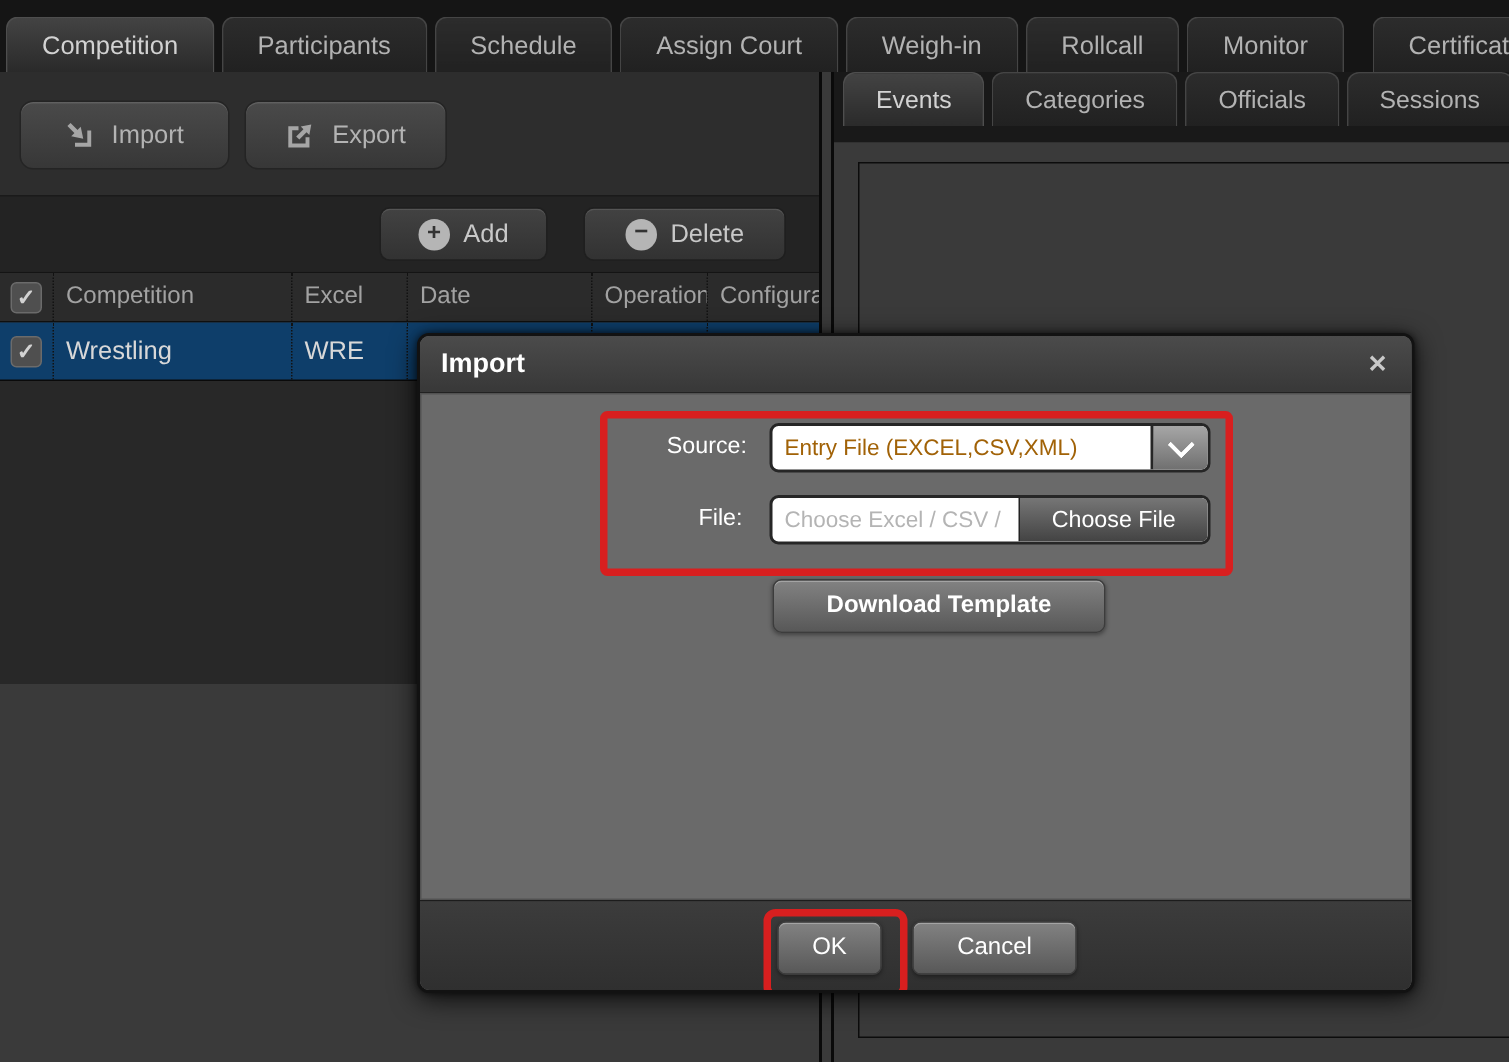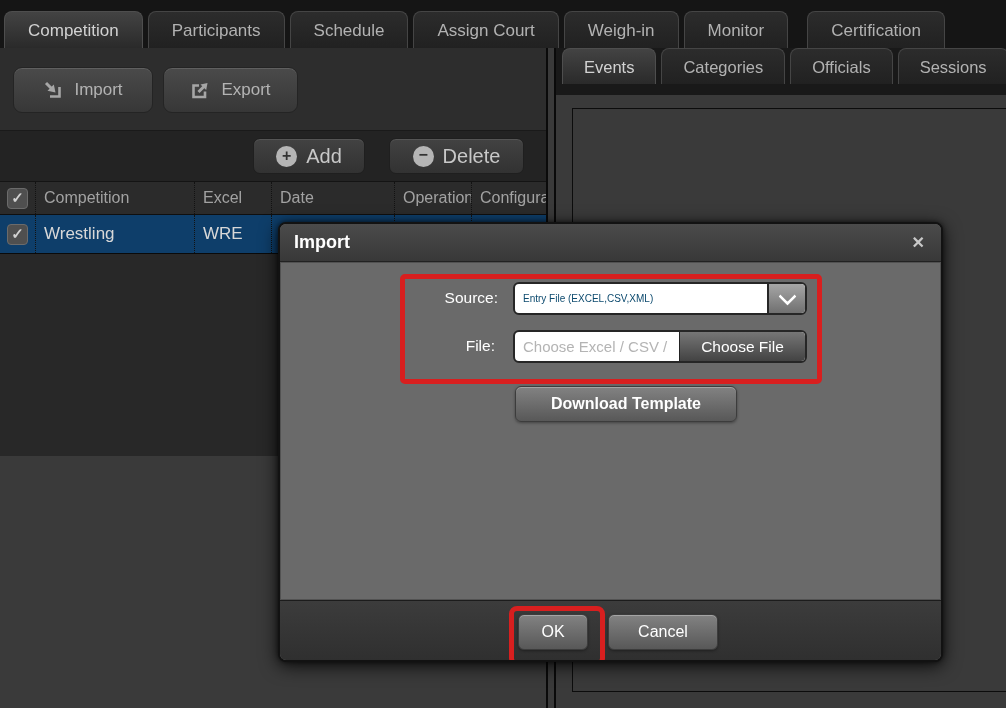--- a/index.html
+++ b/index.html
@@ -40,21 +40,21 @@
   }
   .btn-import{left:13px;width:140px;}
   .btn-export{left:163px;width:135px;}
   .svg-icon{display:flex;align-items:center;}
   .toolbar2{height:50px;background:#232323;border-top:1px solid #1a1a1a;position:relative;}
   .btn-ad{
     position:absolute;top:7px;height:36px;border-radius:7px;
     background:linear-gradient(#424242,#323232);
     border:1px solid #1f1f1f;
     box-shadow:inset 0 1px 0 rgba(255,255,255,.10);
-    color:#c8c8c8;font-size:20px;
+    color:#c8c8c8;font-size:17px;
     display:flex;align-items:center;justify-content:center;gap:9px;
     font-family:inherit;
   }
   .btn-add{left:253px;width:112px;}
   .btn-delete{left:389px;width:135px;}
   .circle-icon{
     width:21px;height:21px;border-radius:50%;background:#b5b5b5;
     display:flex;align-items:center;justify-content:center;
     color:#333;font-weight:bold;font-size:16px;line-height:1;
   }
@@ -133,21 +133,21 @@
   }
   .lbl-source{left:58px;top:20px;}
   .lbl-file{left:55px;top:68px;}
   .select{
     position:absolute;left:233px;top:20px;width:294px;height:33px;
     background:#ffffff;border:2px solid #262626;border-radius:6px;
     box-sizing:border-box;display:flex;align-items:stretch;overflow:hidden;
   }
   .select-text{
     flex:1;display:flex;align-items:center;padding-left:8px;
-    color:#0c4a6e;font-size:10px;white-space:nowrap;overflow:hidden;
+    color:#a16207;font-size:15px;white-space:nowrap;overflow:hidden;
   }
   .select-btn{
     width:36px;background:linear-gradient(#a6a6a6,#707070);
     border-left:2px solid #262626;display:flex;align-items:center;justify-content:center;
   }
   .chev{
     width:10px;height:10px;border-right:3px solid #ffffff;border-bottom:3px solid #ffffff;
     transform:rotate(45deg);margin-top:-5px;border-radius:1px;
   }
   .filebox{
@@ -186,20 +186,21 @@
 <body>
 
 <div class="app">
 
   <div class="tabs-top">
     <div class="tab active">Competition</div>
     <div class="tab">Participants</div>
     <div class="tab">Schedule</div>
     <div class="tab">Assign Court</div>
     <div class="tab">Weigh-in</div>
+    <div class="tab">Rollcall</div>
     <div class="tab">Monitor</div>
     <div class="tab gap">Certification</div>
   </div>
 
   <div class="left-panel">
     <div class="toolbar1">
       <button class="btn-ie btn-import">
         <span class="svg-icon">
           <svg width="21" height="21" viewBox="0 0 21 21">
             <line x1="3" y1="3" x2="9.5" y2="9.5" stroke="#a6a6a6" stroke-width="3"></line>

